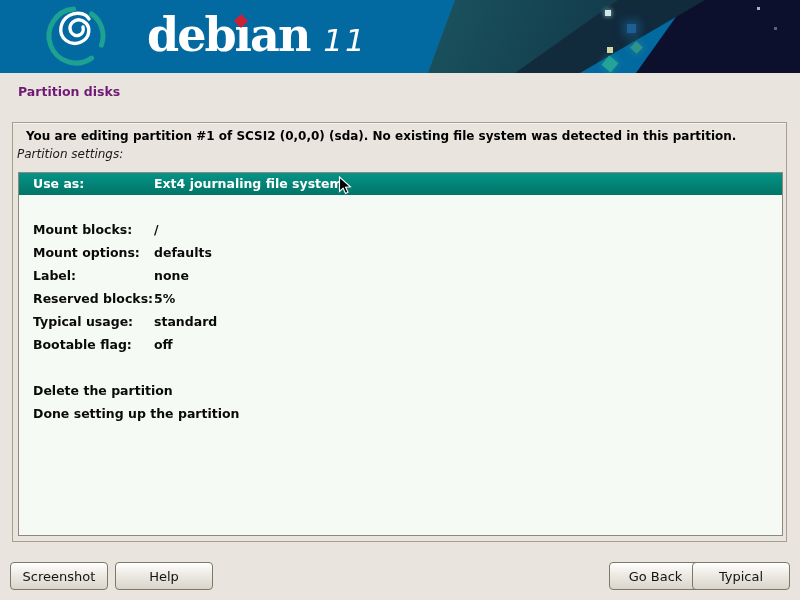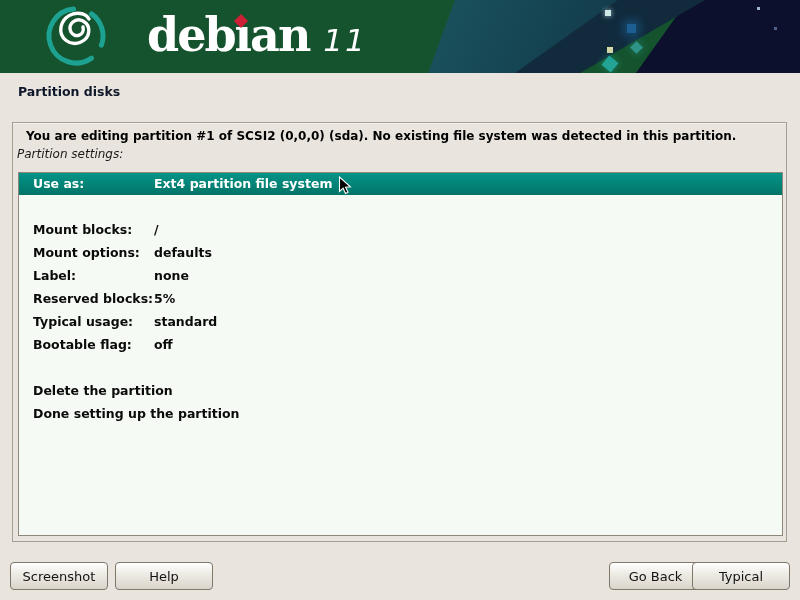--- a/index.html
+++ b/index.html
@@ -6,21 +6,21 @@
   html,body { margin:0; padding:0; }
   body {
     width:800px; height:600px; position:relative; overflow:hidden;
     background:#e9e5de;
     font-family:"DejaVu Sans","Liberation Sans",sans-serif;
     color:#111;
   }
 
   
   .banner { position:absolute; left:0; top:0; width:800px; height:73px;
-            background:#14532d; overflow:hidden; }
+            background:#0369a1; overflow:hidden; }
   .shape { position:absolute; left:0; top:0; width:800px; height:73px; }
   .shape-right  { clip-path:polygon(688px 0,800px 0,800px 73px,636px 73px); background:#0d102d; }
   .shape-blue   { clip-path:polygon(560px 0,705px 0,580px 73px,470px 73px); background:#112a3c; }
   .shape-teal   { clip-path:polygon(455px 0,618px 0,515px 73px,428px 73px);
                   background:linear-gradient(115deg,#2e8080 5%,#1c5a63 45%,#0e2c3f 90%); }
   .sq { position:absolute; }
   .sq1 { left:605px; top:10px; width:6px;  height:6px;  background:#cfe9e8; box-shadow:0 0 4px 1px rgba(190,230,230,.5); }
   .sq2 { left:627px; top:24px; width:9px;  height:9px;  background:#1d5f93; box-shadow:0 0 9px 4px rgba(30,110,170,.45); }
   .sq3 { left:607px; top:47px; width:6px;  height:6px;  background:#d8d9a8; }
   .sq4 { left:632px; top:43px; width:9px;  height:9px;  background:#2f9488; transform:rotate(45deg); box-shadow:0 0 7px 2px rgba(45,150,135,.35); }
@@ -34,21 +34,21 @@
            display:flex; align-items:baseline; color:#fff; }
   .brand-word { font-family:"DejaVu Serif","Liberation Serif",serif; font-weight:bold;
                 font-size:46px; line-height:60px; letter-spacing:-2px; }
   .iwrap { position:relative; }
   .diamond { position:absolute; left:50%; top:8px; width:10px; height:10px;
              margin-left:-6px; background:#cc2036; transform:rotate(45deg); }
   .brand-ver { font-size:31px; line-height:60px; font-weight:normal; margin-left:14px;
                font-family:"DejaVu Sans","Liberation Sans",sans-serif; letter-spacing:2px;font-style:italic; }
 
   
-  .page-title { position:absolute; left:18px; top:84px; font-size:12.5px; font-weight:bold; color:#0f172a; }
+  .page-title { position:absolute; left:18px; top:84px; font-size:12.5px; font-weight:bold; color:#701a75; }
 
   .frame { position:absolute; left:12px; top:122px; width:775px; height:420px;
            border:1px solid #a59f90; background:#e9e5de;
            box-shadow:inset 0 1px 0 rgba(255,255,255,.55); }
   .question { position:absolute; left:13px; top:6px; font-size:12px; font-weight:bold;
               white-space:nowrap; color:#000; }
   .caption  { position:absolute; left:4px; top:24px; font-size:12px; font-style:italic; color:#1a1a1a; }
 
   .listbox { position:absolute; left:5px; top:49px; width:765px; height:364px;
              border:1px solid #8e887a; background:#f6faf4; overflow:hidden; }
@@ -101,21 +101,21 @@
 </div>
 
 <div class="page-title">Partition disks</div>
 
 <div class="frame">
   <div class="question">You are editing partition #1 of SCSI2 (0,0,0) (sda). No existing file system was detected in this partition.</div>
   <div class="caption">Partition settings:</div>
 
   <div class="listbox">
       <div class="row selected">
-    <span class="cell-label">Use as:</span><span class="cell-value">Ext4 partition file system</span>
+    <span class="cell-label">Use as:</span><span class="cell-value">Ext4 journaling file system</span>
   </div>
       <div class="row">
     <span class="cell-label"></span><span class="cell-value"></span>
   </div>
       <div class="row">
     <span class="cell-label">Mount blocks:</span><span class="cell-value">/</span>
   </div>
       <div class="row">
     <span class="cell-label">Mount options:</span><span class="cell-value">defaults</span>
   </div>

